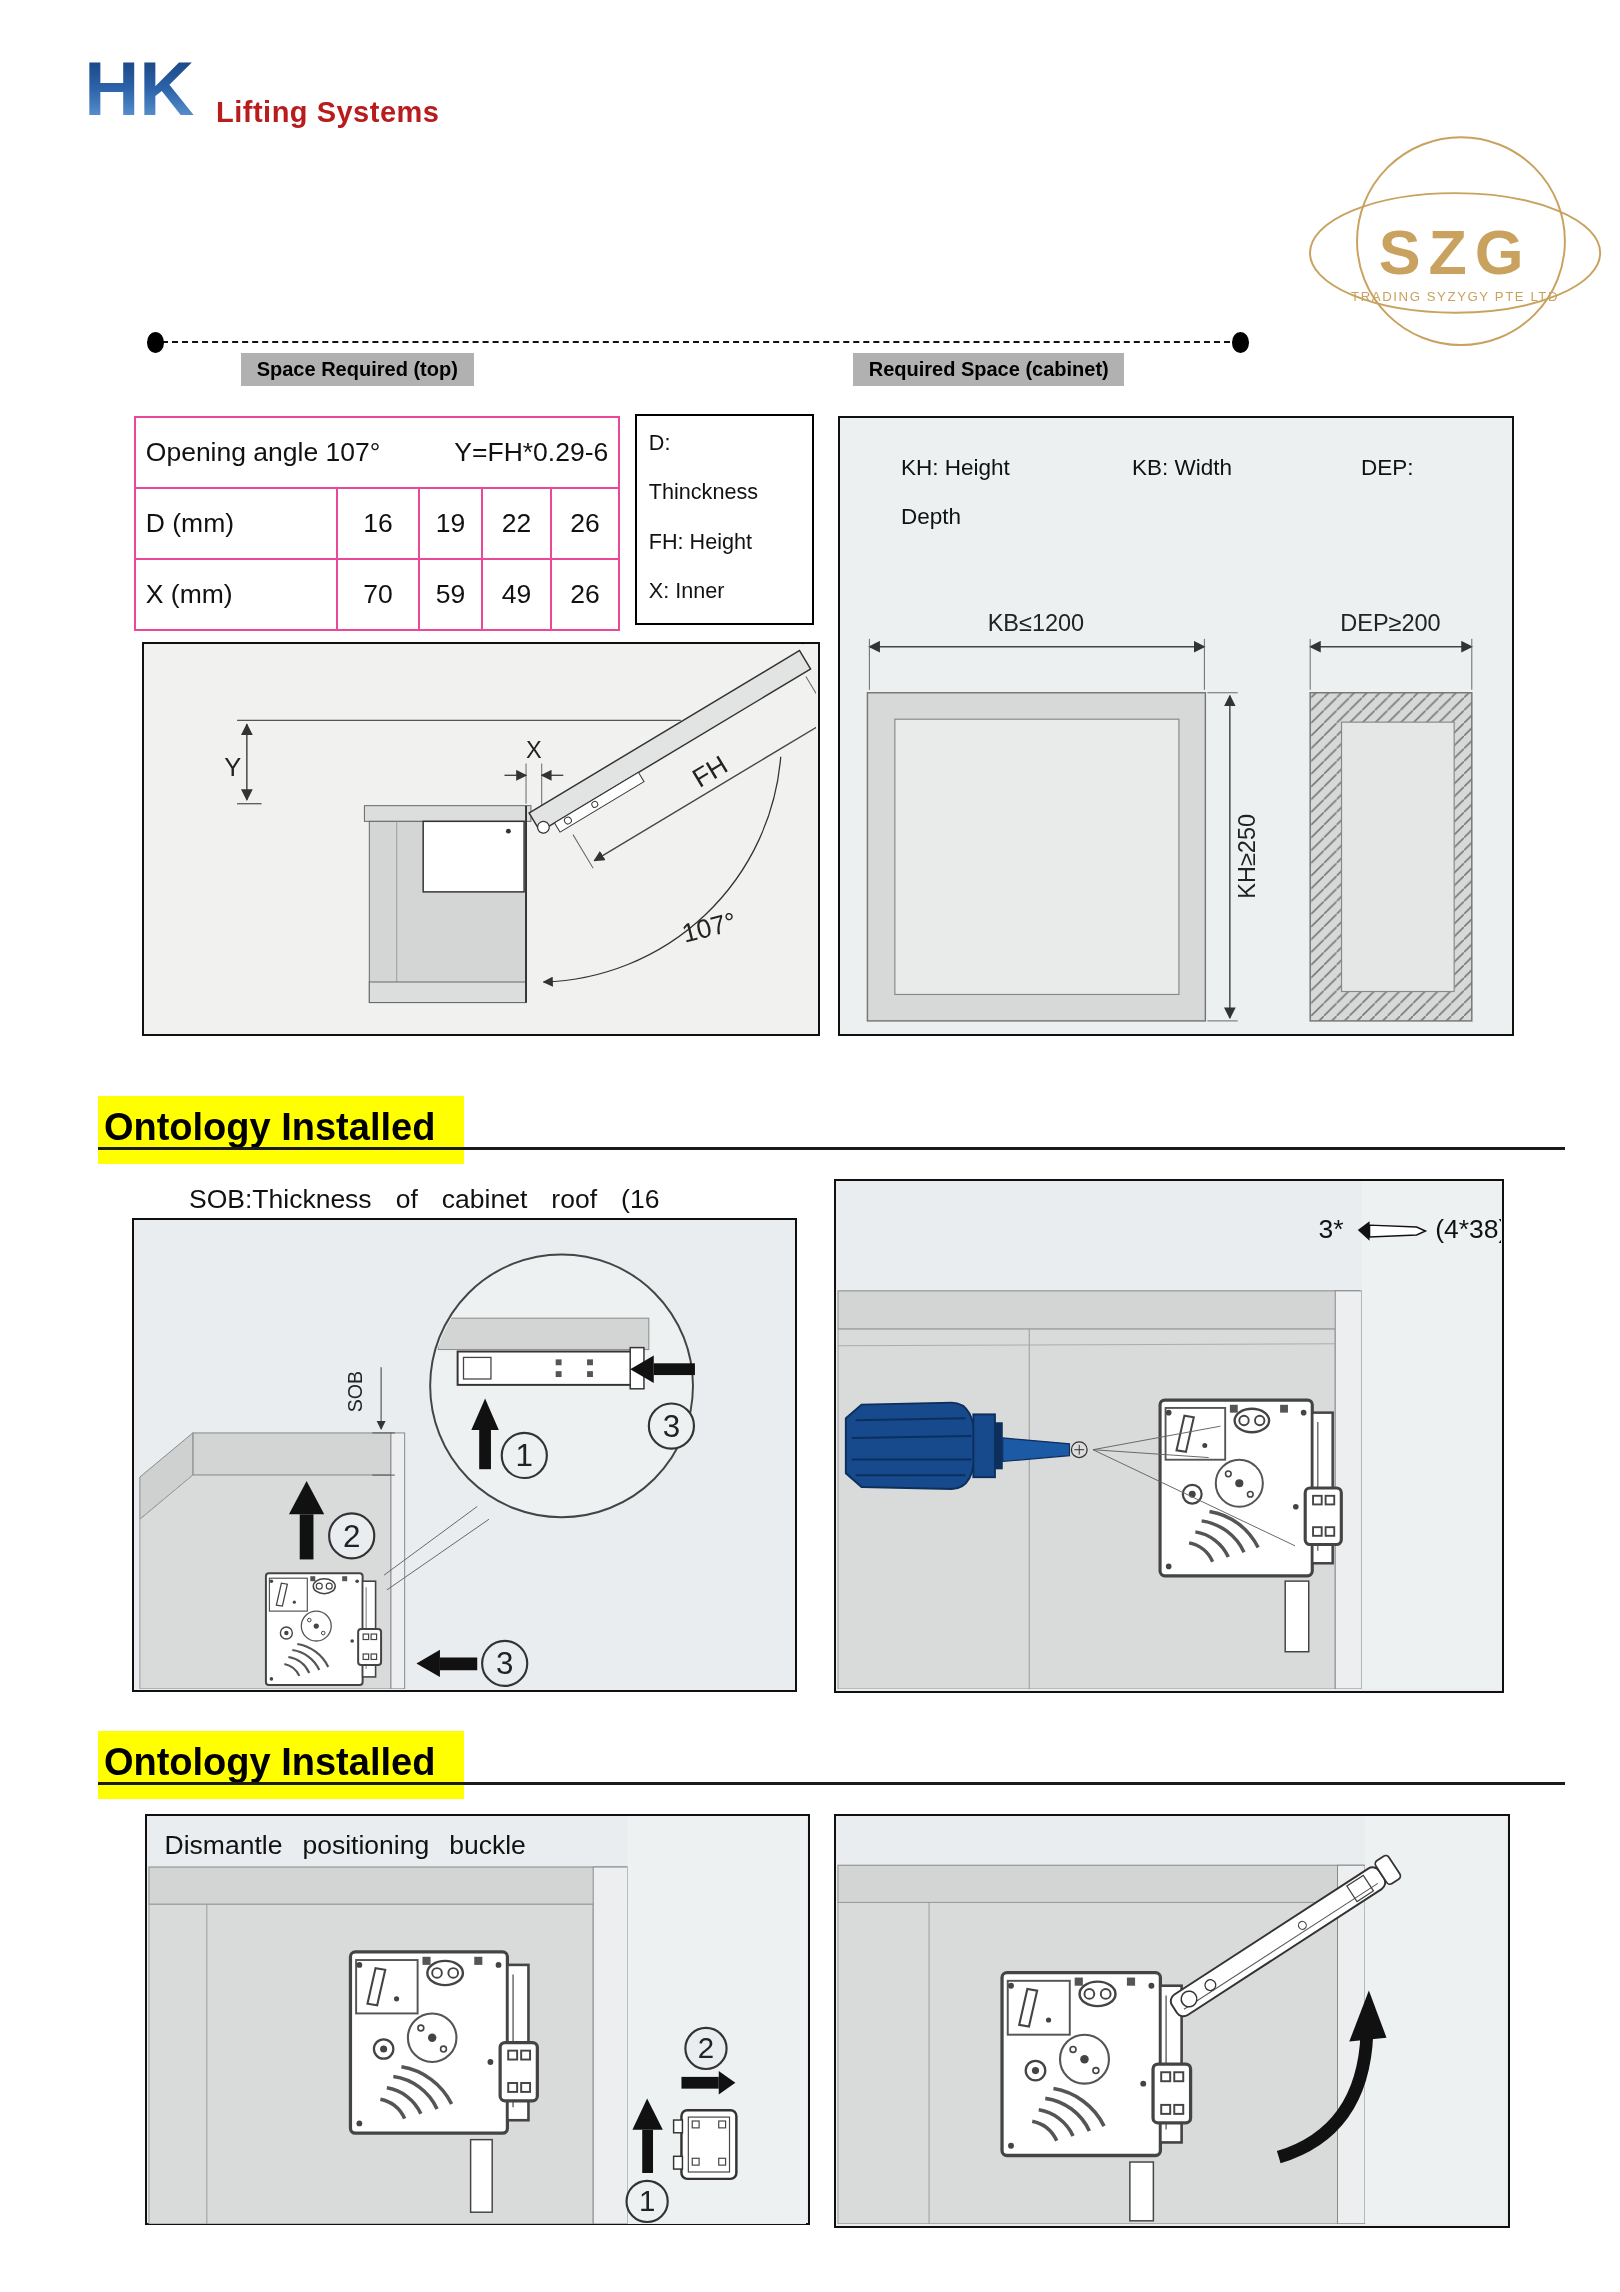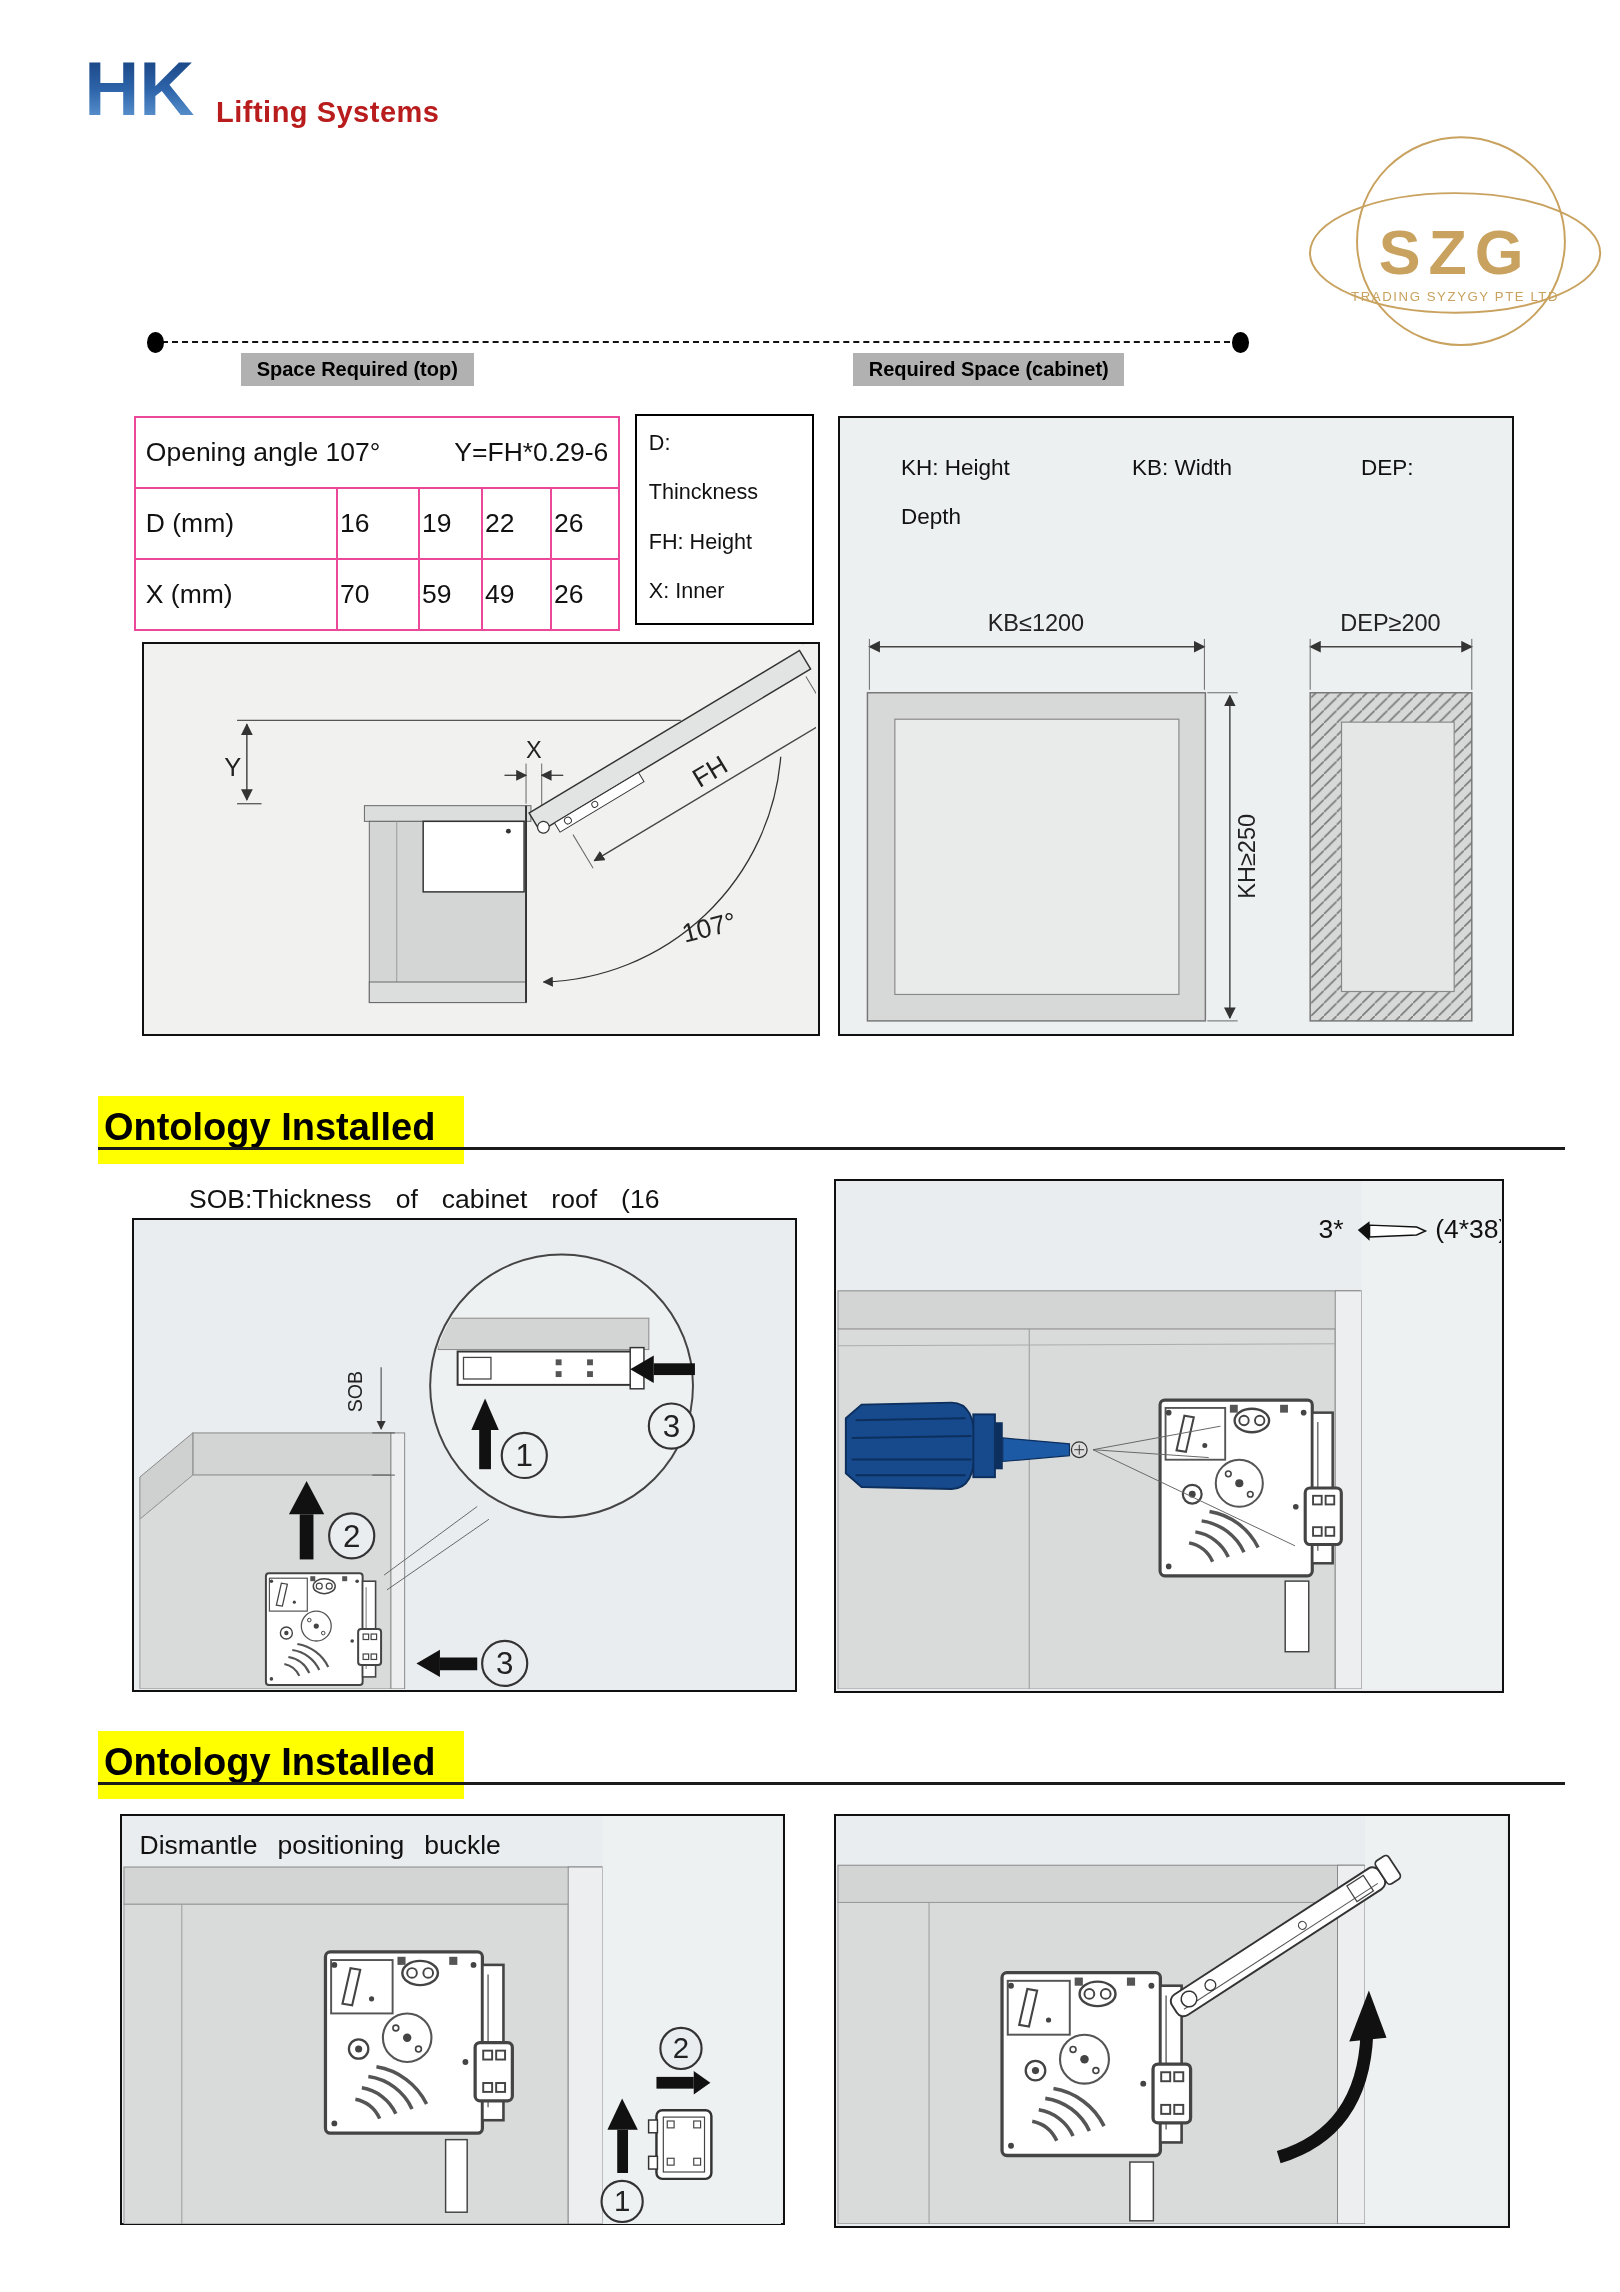--- a/index.html
+++ b/index.html
@@ -12,21 +12,21 @@
   
   .dash-line{border-top:2.9px dashed #111;height:0;}
   .bullet{width:16.7px;height:20.6px;background:#000;border-radius:50%;}
   
   .sec-head{background:#b1b1b1;color:#000;font-size:20px;font-weight:bold;
             padding:4.9px 15.7px;white-space:nowrap;}
   
   table.spec{border-collapse:collapse;width:483px;table-layout:fixed;}
   table.spec td{border:2px solid #ec4899;font-size:26.5px;padding:0 9.8px;height:69px;
                 white-space:nowrap;overflow:hidden;}
-  table.spec td.num{padding:0 2px;}
+  table.spec td.num{text-align:center;padding:0 2px;}
   .spec-top{display:flex;justify-content:space-between;align-items:center;}
   
   .legend{border:2px solid #000;width:179px;height:211px;box-sizing:border-box;
           padding:13.7px 11.8px;font-size:21.6px;}
   .legend div{margin-bottom:23.5px;white-space:nowrap;}
   
   .panel{box-sizing:border-box;border:2.9px solid #101010;}
   .bg-blue{background:#edf0f1;}
   .bg-gray{background:#e9edef;}
   .bg-warm{background:#f1f1ef;}
@@ -343,21 +343,21 @@
         <line x1="248" y1="269" x2="248" y2="279" stroke="#333"></line>
       </g>
     </svg>
   </div>
 
   <div class="abs" style="left:98px;top:1731px">
     <span class="yellow-head">Ontology Installed</span>
   </div>
   <div class="abs rule" style="left:98px;top:1782px;width:1467px"></div>
 
-  <div class="abs panel bg-gray" style="left:120px;top:1814px;width:665px;height:411px">
+  <div class="abs panel bg-gray" style="left:145px;top:1814px;width:665px;height:411px">
     <div class="abs panel-title" style="left:17.6px;top:13.7px">Dismantle positioning buckle</div>
     <svg class="abs" style="left:0;top:0" width="659" height="408" viewBox="0 0 672 416">
       <g>
         <rect x="2" y="52" width="488" height="38" fill="#d3d5d4" stroke="#888" stroke-width="1"></rect>
         <rect x="2" y="90" width="453" height="326" fill="#d9dbda" stroke="#999" stroke-width="1"></rect>
         <line x1="61" y1="90" x2="61" y2="416" stroke="#999" stroke-width="1"></line>
         <rect x="455" y="52" width="35" height="364" fill="#eceeef" stroke="#888" stroke-width="1"></rect>
         <rect x="490" y="0" width="182" height="416" fill="#eef1f2"></rect>
       </g>
       <use href="#mech" x="197" y="132" width="214" height="198"></use>

